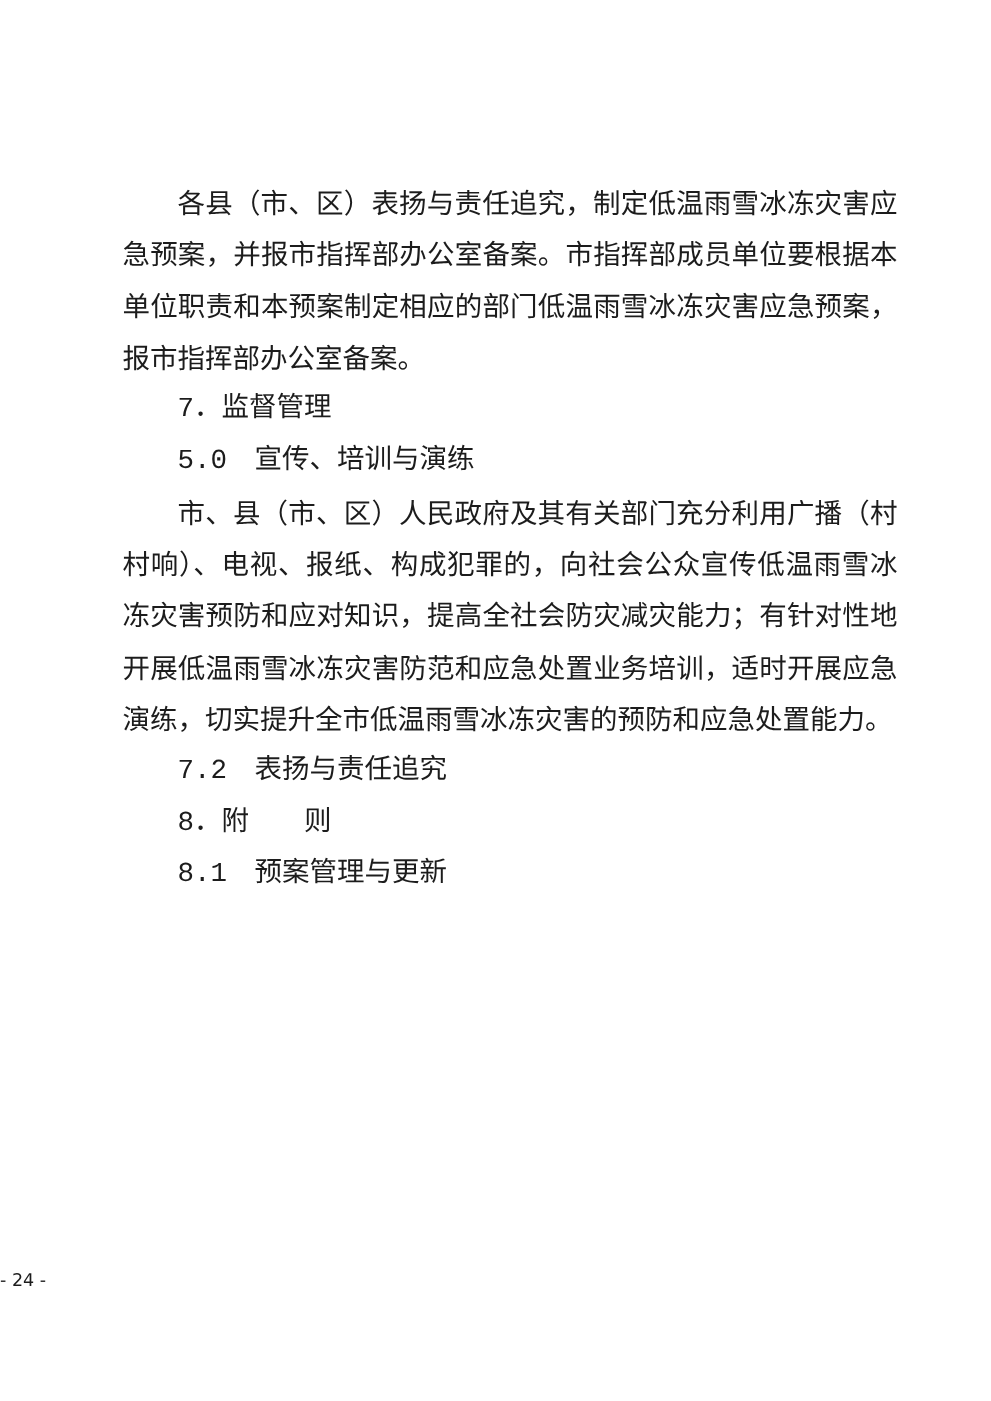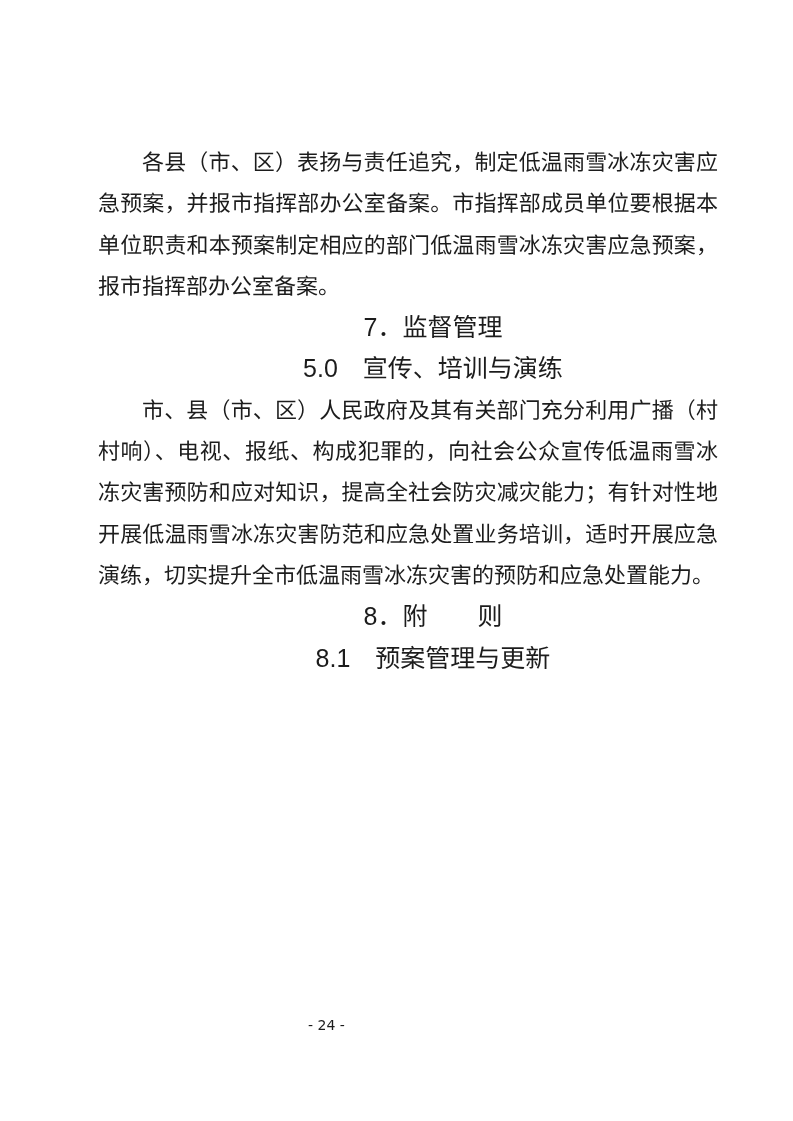--- a/index.html
+++ b/index.html
@@ -25,41 +25,41 @@
   }
   .para {
     margin: 0;
     text-indent: 2em;
     text-align: justify;
     text-justify: inter-character;
   }
   .heading {
     margin: 0;
     text-indent: 2em;
-    font-size: 25px;
+    font-size: 22px;
     font-weight: normal;
-    font-family: Liberation Sans, sans-serif;
-    text-align: center;
+    font-family: Liberation Mono, monospace;
   }
   .page-footer {
     position: absolute;
     top: 1017px;
     left: 0;
     width: 653px;
-    text-align: center;
+    text-align: left;
     font-size: 14px;
     color: #1c1c1c;
     font-family: "DejaVu Sans", sans-serif;
   }
 </style>
 </head>
 <body>
 
 <div class="doc-content">
   <p class="para">各县（市、区）表扬与责任追究，制定低温雨雪冰冻灾害应急预案，并报市指挥部办公室备案。市指挥部成员单位要根据本单位职责和本预案制定相应的部门低温雨雪冰冻灾害应急预案，报市指挥部办公室备案。</p>
   <p class="heading">7．监督管理</p>
   <p class="heading">5.0　宣传、培训与演练</p>
   <p class="para">市、县（市、区）人民政府及其有关部门充分利用广播（村村响）、电视、报纸、构成犯罪的，向社会公众宣传低温雨雪冰冻灾害预防和应对知识，提高全社会防灾减灾能力；有针对性地开展低温雨雪冰冻灾害防范和应急处置业务培训，适时开展应急演练，切实提升全市低温雨雪冰冻灾害的预防和应急处置能力。</p>
+  <p class="heading">7.2　表扬与责任追究</p>
   <p class="heading">8．附　　则</p>
   <p class="heading">8.1　预案管理与更新</p>
 </div>
 
 <div class="page-footer">- 24 -</div>
 
 </body></html>

